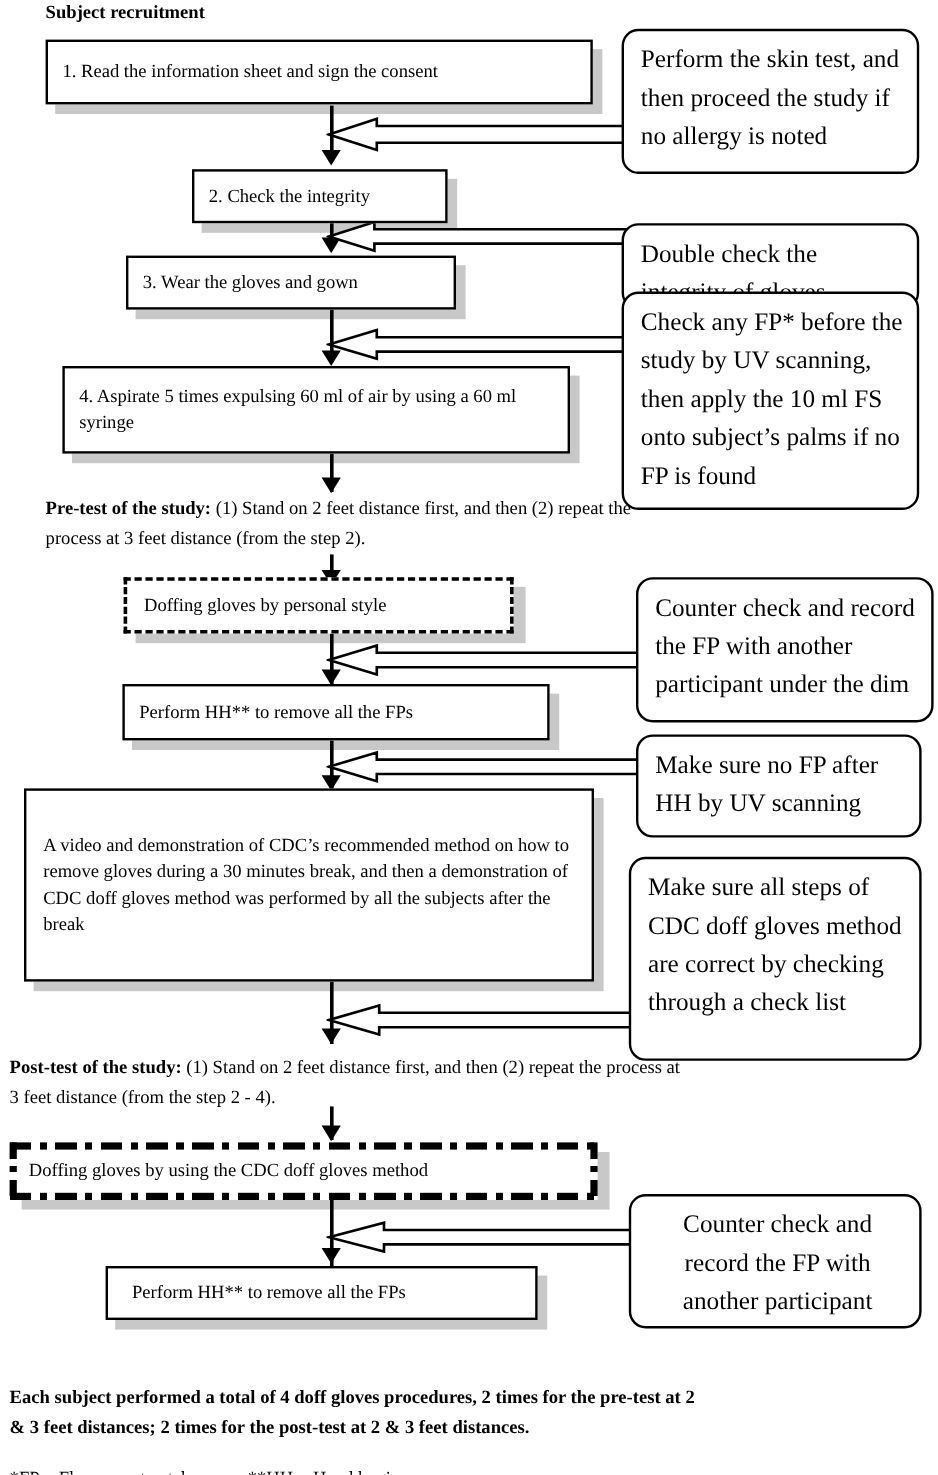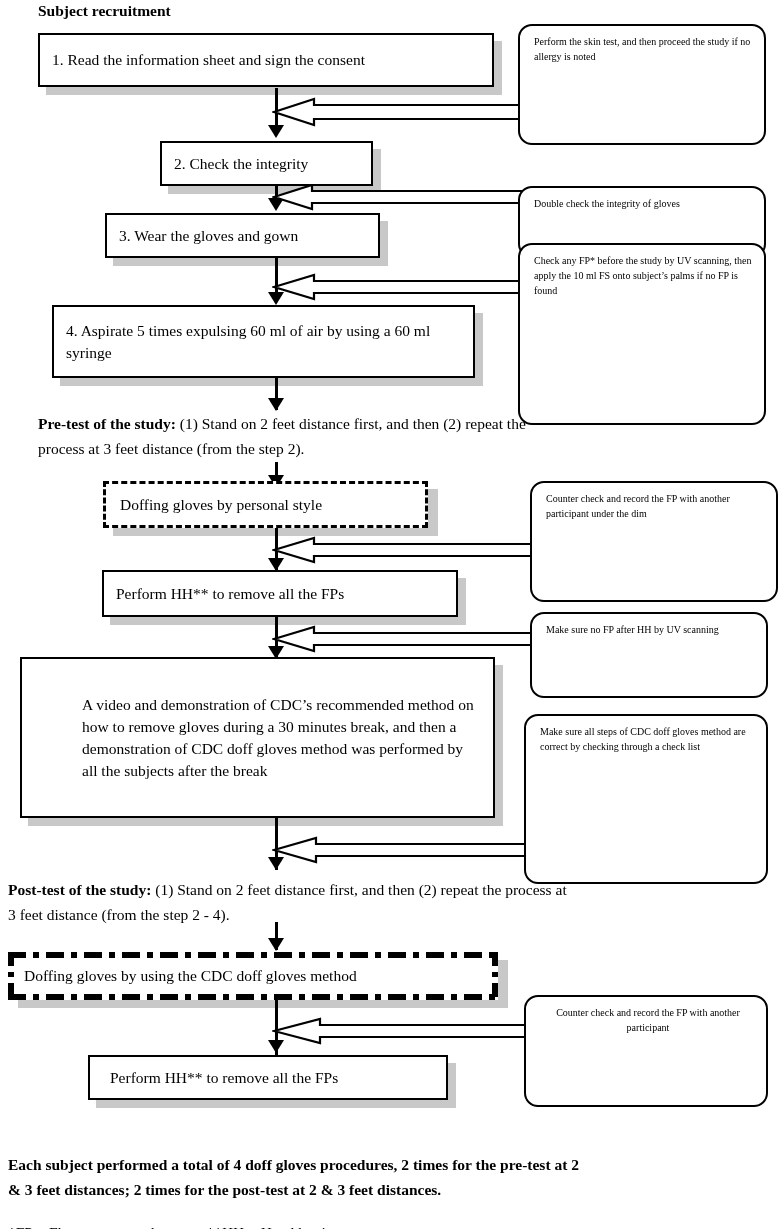--- a/index.html
+++ b/index.html
@@ -70,21 +70,21 @@
       #000 0px, #000 14px, transparent 14px, transparent 20px,
       #000 20px, #000 25px, transparent 25px, transparent 31px);
   }
 
   
   .callout {
     position: absolute;
     background: #ffffff;
     border: 2px solid #000000;
     border-radius: 14px;
-    font-size: 10px;
+    font-size: 21px;
     line-height: 1.52;
     padding: 8px 10px 8px 14px;
     z-index: 6;
   }
   .callout.centered { text-align: center; }
 
   
   .vline {
     position: absolute;
     width: 3px;
@@ -182,21 +182,21 @@
   <div class="shadow" style="left:110px; top:578px; width:356px; height:47px;"></div>
   <div class="pbox" style="left:102px; top:570px; width:356px; height:47px;">
     <span class="txt">Perform HH** to remove all the FPs</span>
   </div>
 
   <div class="vline" style="left:275px; top:617px; height:42px;"></div>
   <div class="arrowhead" style="left:268px; top:646px;"></div>
 
   <div class="shadow" style="left:28px; top:665px; width:475px; height:161px;"></div>
   <div class="pbox" style="left:20px; top:657px; width:475px; height:161px;">
-    <span class="txt" style="padding:0 14px 0 14px;margin-left:46px;">A video and demonstration of CDC’s recommended method on how to remove gloves during a 30 minutes break, and then a demonstration of CDC doff gloves method was performed by all the subjects after the break</span>
+    <span class="txt" style="padding:0 14px 0 14px;">A video and demonstration of CDC’s recommended method on how to remove gloves during a 30 minutes break, and then a demonstration of CDC doff gloves method was performed by all the subjects after the break</span>
   </div>
 
   <div class="vline" style="left:275px; top:818px; height:52px;"></div>
   <div class="arrowhead" style="left:268px; top:857px;"></div>
 
   <div class="ftext" style="left:8px; top:877px; width:570px;">
     <span class="b">Post-test of the study:</span><span> (1) Stand on 2 feet distance first, and then (2) repeat the process at 3 feet distance (from the step 2 - 4).</span>
   </div>
 
   <div class="vline" style="left:275px; top:922px; height:28px;"></div>

